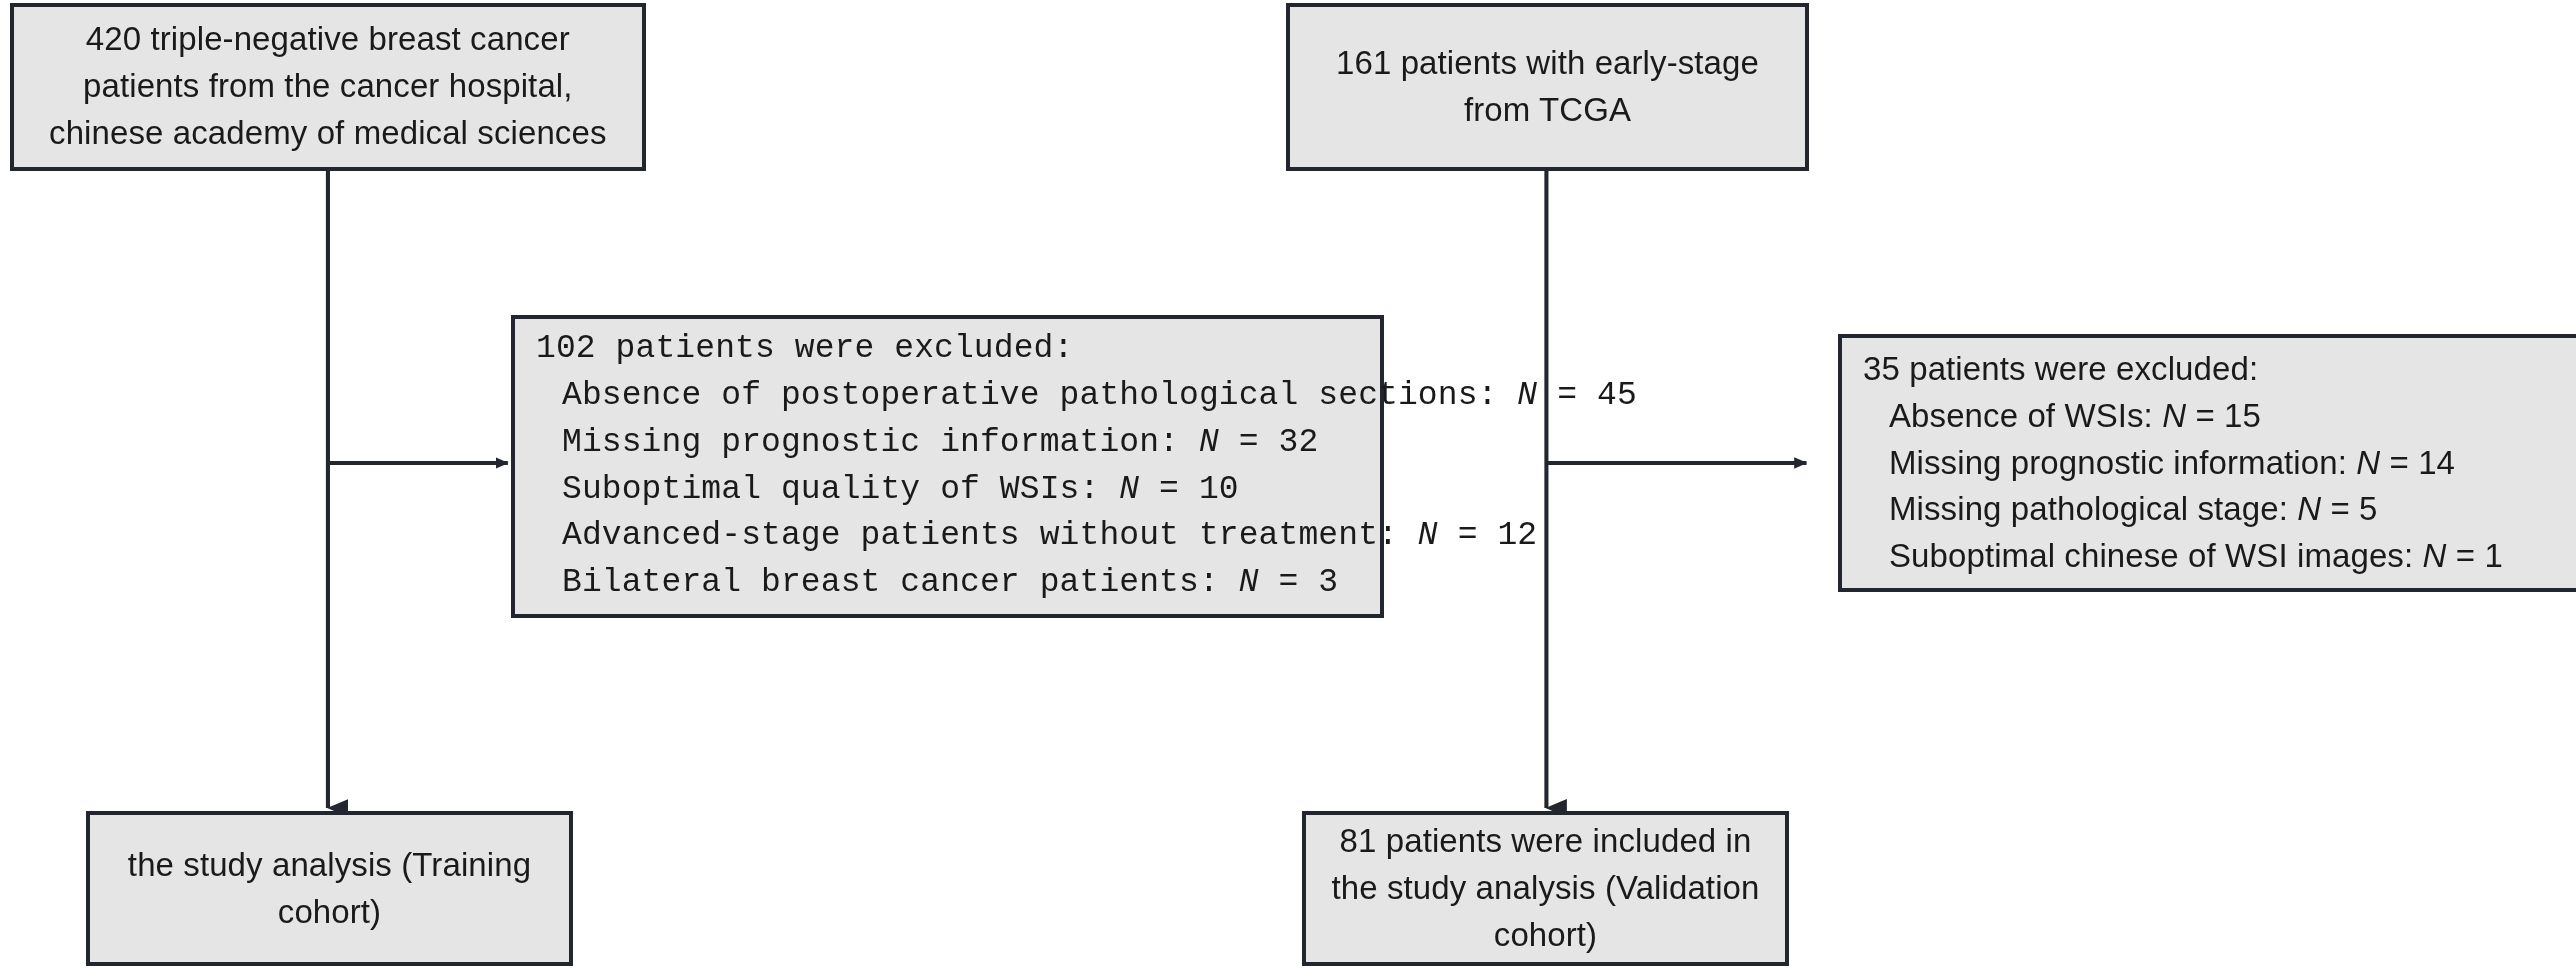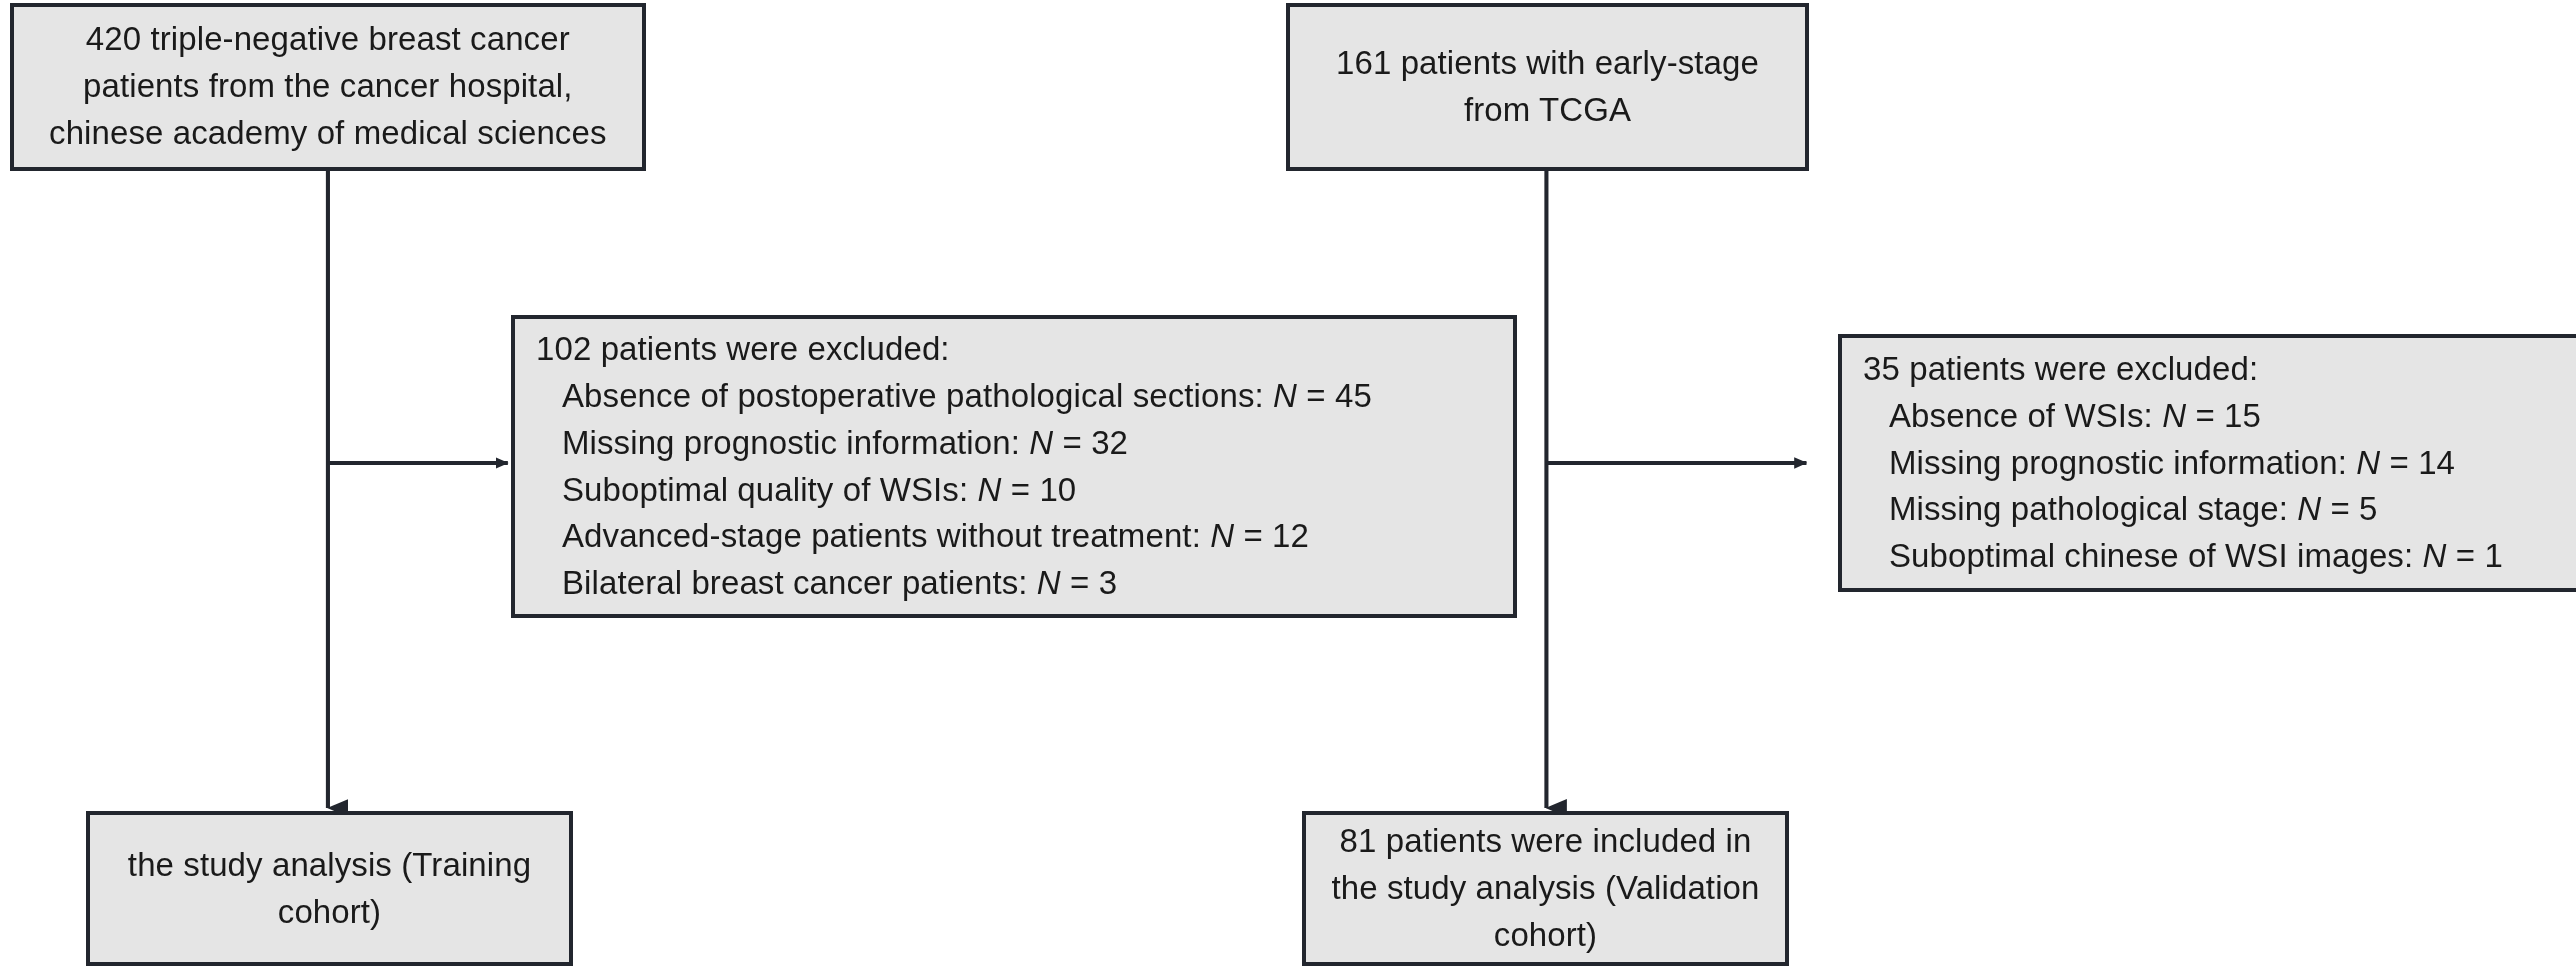--- a/index.html
+++ b/index.html
@@ -50,21 +50,21 @@
   }
   .listbox .node-line { padding-left: 21px; }
   .listbox .node-line.indented { padding-left: 47px; }
 
   
   .ital { font-style: italic; }
 
   
   #node-source-hospital   { left: 9.8px;   top: 2.5px;    width: 636px;  height: 168px; }
   #node-source-tcga       { left: 1286px; top: 2.5px;    width: 523px;  height: 168px; }
-  #node-excluded-training { left: 511px;  top: 315px;  width: 1006px; height: 303px; }
+  #node-excluded-training { left: 511px;  top: 315px;  width: 873px; height: 303px; font-family: Liberation Mono, monospace; }
   #node-excluded-validation { left: 1810px; top: 334px; width: 754px;  height: 258px; margin-left: 28px; }
   #node-included-training { left: 86px;  top: 811px;  width: 487px;  height: 155px; }
   #node-included-validation { left: 1302px; top: 811px; width: 487px;  height: 155px; }
 </style>
 </head>
 <body>
 
 <div id="canvas">
 
   <svg id="connectors" viewBox="0 0 3150 1197" width="2576" height="979" xmlns="http://www.w3.org/2000/svg">

